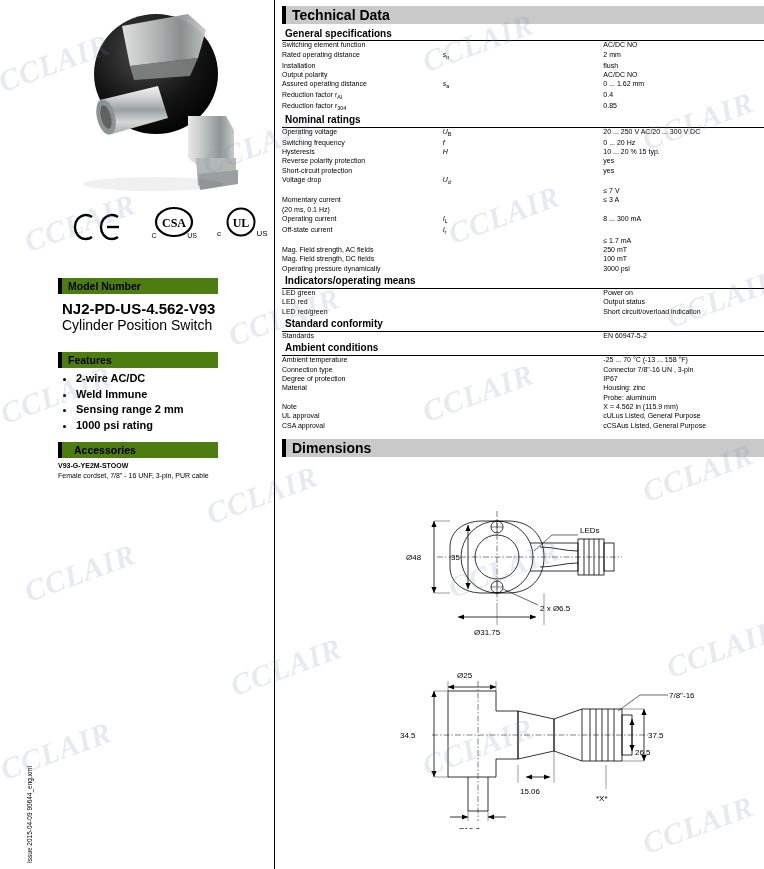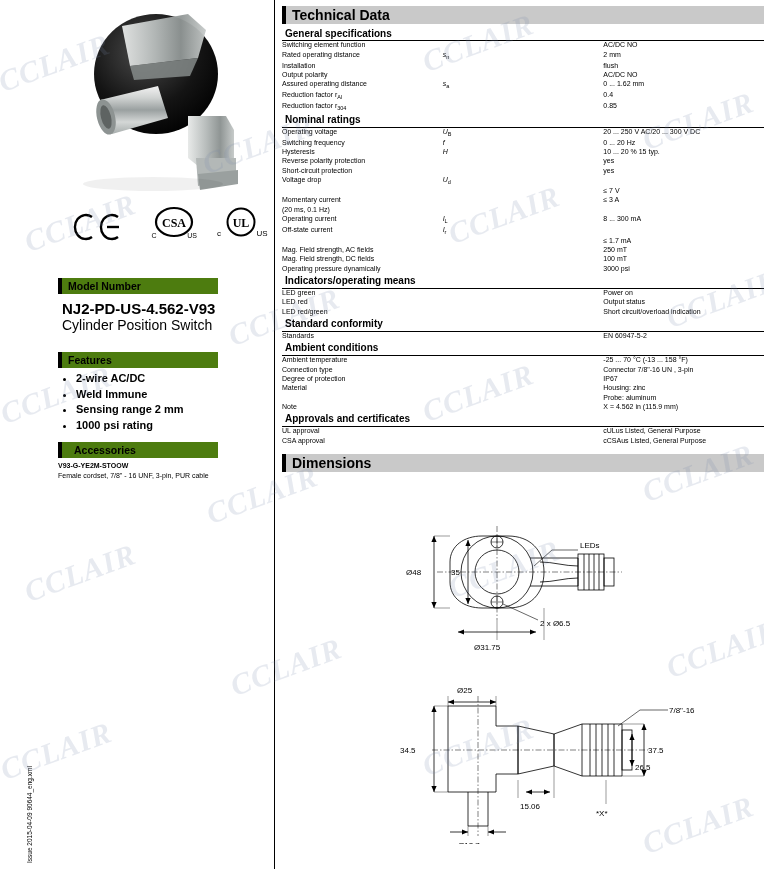--- a/index.html
+++ b/index.html
@@ -377,23 +377,20 @@
             <td class="c1"></td>
             <td class="c2"></td>
             <td class="c3">Probe: aluminum</td>
           </tr>
         <tr>
             <td class="c1">Note</td>
             <td class="c2"></td>
             <td class="c3">X =  4.562 in (115.9 mm)</td>
           </tr>
 
-        <tr class="group">
-            <td colspan="3">Approvals and certificates</td>
-          </tr>
         <tr>
             <td class="c1">UL approval</td>
             <td class="c2"></td>
             <td class="c3">cULus Listed, General Purpose</td>
           </tr>
         <tr>
             <td class="c1">CSA approval</td>
             <td class="c2"></td>
             <td class="c3">cCSAus Listed, General Purpose</td>
           </tr>

